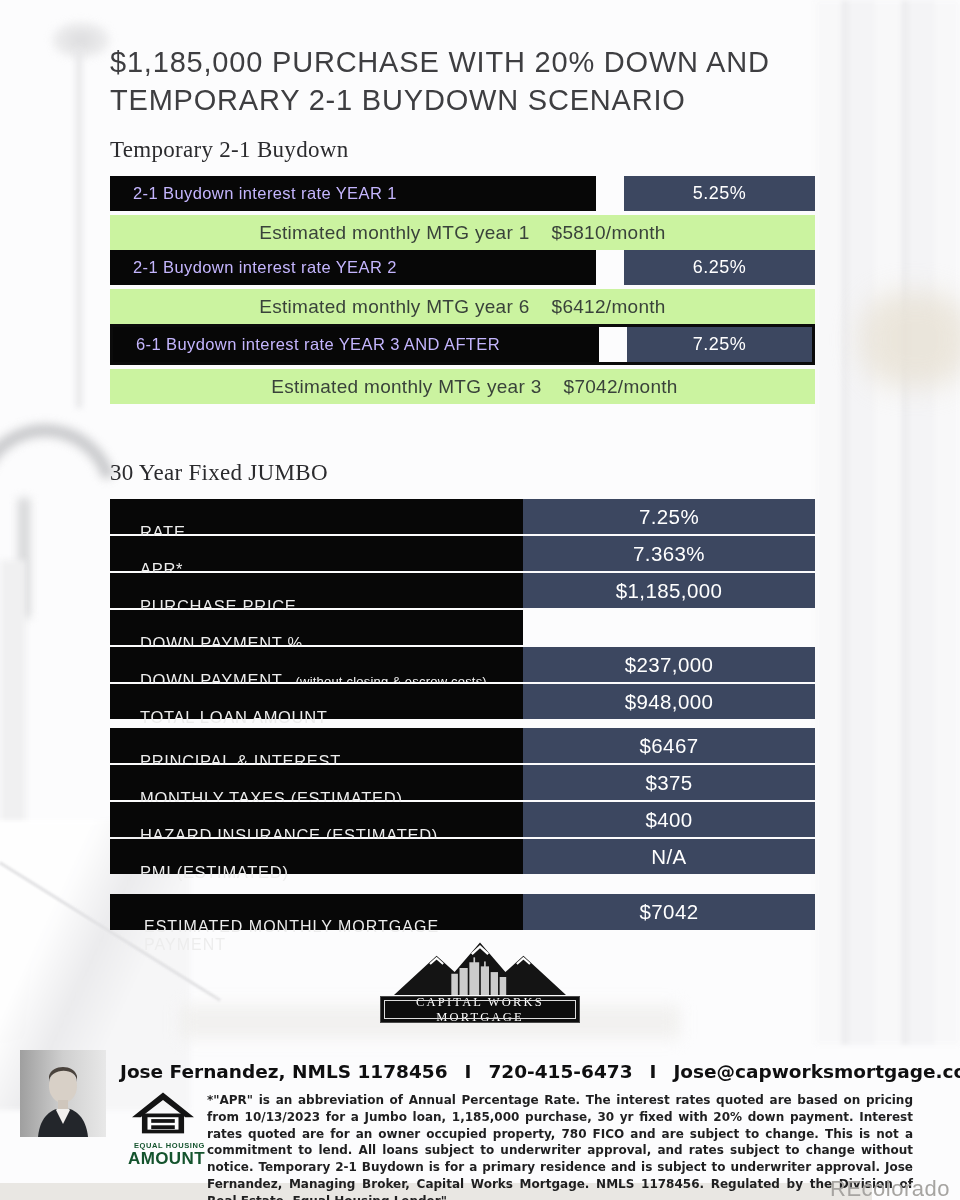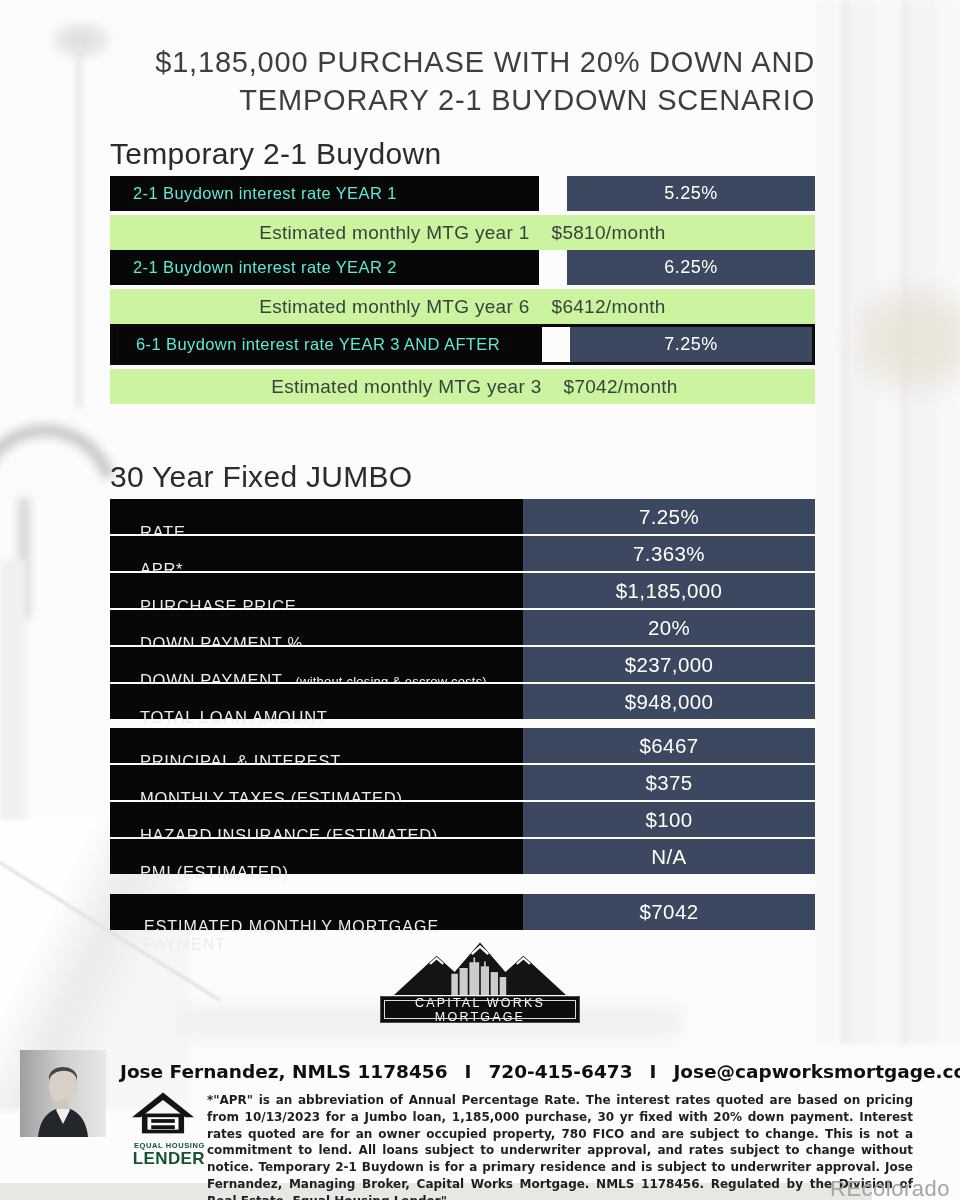--- a/index.html
+++ b/index.html
@@ -23,33 +23,33 @@
     filter:blur(5px);opacity:.7;}
   .bg-counter{position:absolute;left:0;top:560px;width:26px;height:480px;background:#f0f0f1;filter:blur(3px);}
   .bg-cabinet{position:absolute;left:-50px;top:820px;width:240px;height:290px;
     background:linear-gradient(115deg,#ffffff 38%,#ebebed 55%,#f6f6f7 70%);filter:blur(2px);opacity:.95;}
   .bg-cabinet-line{position:absolute;left:-20px;top:930px;width:260px;height:3px;background:#e1e1e3;
     transform:rotate(32deg);filter:blur(1px);}
   .bg-floor{position:absolute;left:180px;top:1005px;width:500px;height:34px;background:#efeeec;
     filter:blur(8px);opacity:.8;}
 
   
-  .title{position:absolute;left:110px;top:44px;width:705px;text-align:right;z-index:2;
+  .title{position:absolute;left:110px;top:44px;width:705px;text-align:left;z-index:2;
     font-size:29px;line-height:37.5px;letter-spacing:.8px;color:#3e3e41;}
-  .section-heading{position:absolute;left:110px;z-index:2;font-size:30px;letter-spacing:.3px;color:#2b2b2e;}
+  .section-heading{position:absolute;left:110px;z-index:2;font-size:23px;letter-spacing:.3px;color:#2b2b2e;font-family:Liberation Serif, serif;}
   .h-buydown{top:137px;}
   .h-jumbo{top:460px;}
 
   
   .tbl{position:absolute;left:110px;width:705px;z-index:2;}
   .t-buydown{top:176px;}
   .t-jumbo{top:499px;}
 
   .rate-row{display:flex;height:35px;margin-bottom:4px;}
-  .rate-row .lbl{width:429px;box-sizing:border-box;background:var(--cell-black,#070707);color:#5eead4;
+  .rate-row .lbl{width:486px;box-sizing:border-box;background:var(--cell-black,#070707);color:#c4b5fd;
     display:flex;align-items:center;padding-left:23px;font-size:16.5px;letter-spacing:.4px;}
   .rate-row .val{flex:1;background:var(--cell-slate,#3c4760);color:#ffffff;
     display:flex;align-items:center;justify-content:center;font-size:18px;letter-spacing:.5px;margin-left:28px;}
   .rate-row.bordered{height:41px;box-sizing:border-box;border:3px solid #0b0b0b;}
   .green-row{height:35px;background:var(--row-green,#cbf3a0);
     color:var(--green-text,#39423a);display:flex;align-items:center;justify-content:center;
     gap:22px;font-size:19px;letter-spacing:.3px;}
   .green-row:last-child{margin-bottom:0;padding-left:24px;}
 
   .j-row{display:flex;height:35px;margin-bottom:2px;}
@@ -59,21 +59,21 @@
   .j-row .val{flex:1;background:var(--cell-slate,#3c4760);color:#fff;
     display:flex;align-items:center;justify-content:center;font-size:20.5px;letter-spacing:.4px;}
   .j-row.group-gap{margin-top:9px;}
   .j-row.total{margin-top:20px;height:36px;}
   .j-row.total .lbl{padding-left:34px;font-size:16px;letter-spacing:1px;}
 
   
   .logo{position:absolute;top:940px;left:50%;transform:translateX(-50%);width:200px;z-index:2;text-align:center;}
   .logo svg{display:block;margin:0 auto;}
   .logo-banner{position:relative;height:27px;background:#0d0d0d;color:#fff;display:flex;align-items:center;
-    justify-content:center;font-family:Liberation Sans, sans-serif;font-size:12.5px;letter-spacing:2.2px;
+    justify-content:center;font-family:Liberation Serif, serif;font-size:12.5px;letter-spacing:2.2px;
     border:1px solid #4a4a4a;box-sizing:border-box;}
   .logo-banner::before{content:"";position:absolute;inset:3px;border:1px solid #ddd;pointer-events:none;}
 
   
   .photo{position:absolute;left:20px;top:1050px;width:86px;height:87px;z-index:2;}
   .agent-line{position:absolute;left:120px;top:1061px;z-index:2;display:flex;gap:17px;align-items:baseline;
     font-family:"DejaVu Sans",sans-serif;font-weight:bold;font-size:18.5px;color:#0f0f10;white-space:nowrap;}
   .ehl{position:absolute;left:121px;top:1092px;width:84px;z-index:2;text-align:right;color:#14532d;}
   .ehl svg{display:block;margin:0 auto;}
   .ehl-line1{font-size:7.5px;font-weight:bold;letter-spacing:.6px;margin-top:1px;}
@@ -145,21 +145,20 @@
     <div class="j-row">
       <div class="lbl">APR*</div>
       <div class="val">7.363%</div>
     </div>
     <div class="j-row">
       <div class="lbl">PURCHASE PRICE</div>
       <div class="val">$1,185,000</div>
     </div>
     <div class="j-row">
       <div class="lbl">DOWN PAYMENT %</div>
-      <div class="val">20%</div>
     </div>
     <div class="j-row">
       <div class="lbl">
         <span>DOWN PAYMENT</span>
         <span class="note">(without closing &amp; escrow costs)</span>
       </div>
       <div class="val">$237,000</div>
     </div>
     <div class="j-row">
       <div class="lbl">TOTAL LOAN AMOUNT</div>
@@ -168,21 +167,21 @@
     <div class="j-row group-gap">
       <div class="lbl">PRINCIPAL &amp; INTEREST</div>
       <div class="val">$6467</div>
     </div>
     <div class="j-row">
       <div class="lbl">MONTHLY TAXES (ESTIMATED)</div>
       <div class="val">$375</div>
     </div>
     <div class="j-row">
       <div class="lbl">HAZARD INSURANCE (ESTIMATED)</div>
-      <div class="val">$100</div>
+      <div class="val">$400</div>
     </div>
     <div class="j-row">
       <div class="lbl">PMI (ESTIMATED)</div>
       <div class="val">N/A</div>
     </div>
     <div class="j-row total">
       <div class="lbl">ESTIMATED MONTHLY MORTGAGE PAYMENT</div>
       <div class="val">$7042</div>
     </div>
   </div>
@@ -235,21 +234,21 @@
 
   <div class="ehl">
     <svg width="62" height="48" viewBox="0 0 100 76">
       <polygon points="50,0 100,40 86,40 50,12 14,40 0,40" fill="#141414"></polygon>
       <rect x="16" y="34" width="68" height="32" fill="#141414"></rect>
       <rect x="25" y="40" width="50" height="20" fill="#ffffff"></rect>
       <rect x="31" y="43" width="38" height="6" fill="#141414"></rect>
       <rect x="31" y="53" width="38" height="6" fill="#141414"></rect>
     </svg>
     <div class="ehl-line1">EQUAL HOUSING</div>
-    <div class="ehl-line2">LENDER</div>
+    <div class="ehl-line2">AMOUNT</div>
   </div>
 
   <div class="disclaimer">*"APR" is an abbreviation of Annual Percentage Rate. The interest rates quoted are based on pricing from 10/13/2023 for a Jumbo loan, 1,185,000 purchase, 30 yr fixed with 20% down payment. Interest rates quoted are for an owner occupied property, 780 FICO and are subject to change. This is not a commitment to lend. All loans subject to underwriter approval, and rates subject to change without notice. Temporary 2-1 Buydown is for a primary residence and is subject to underwriter approval.  Jose Fernandez, Managing Broker, Capital Works Mortgage. NMLS 1178456. Regulated by the Division of Real Estate. Equal Housing Lender"</div>
 
   <div class="bottom-bar"></div>
   <div class="watermark">REcolorado</div>
 
 </div>
 
 </body></html>

